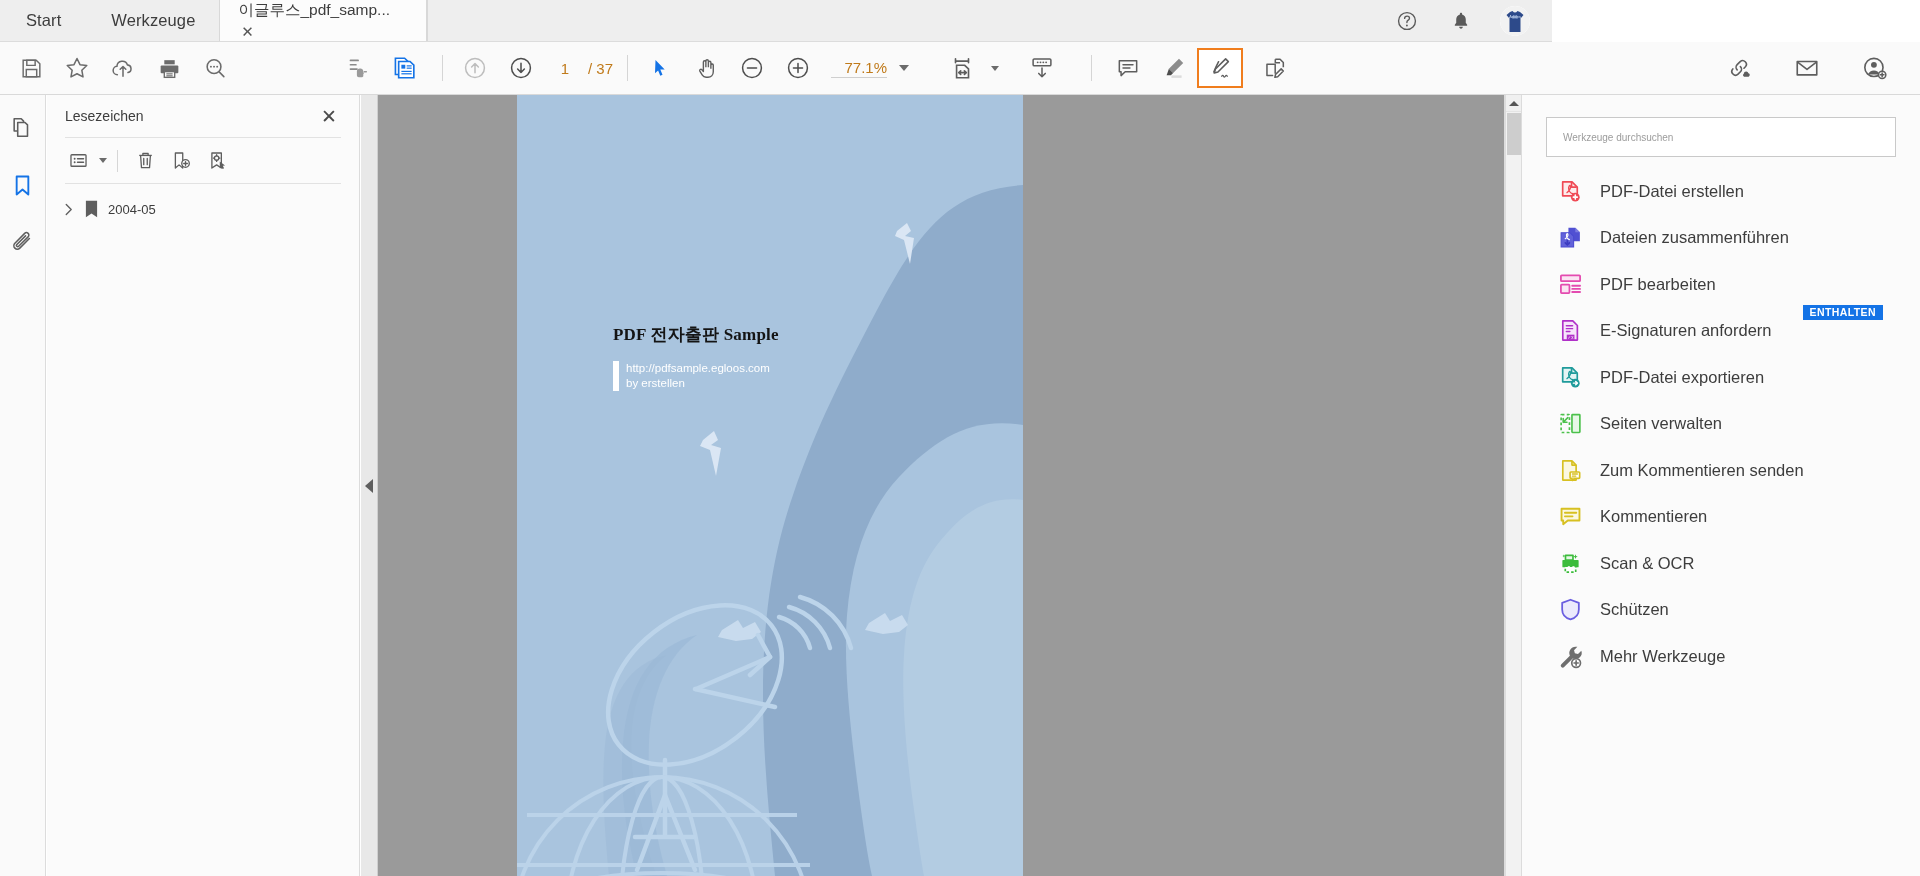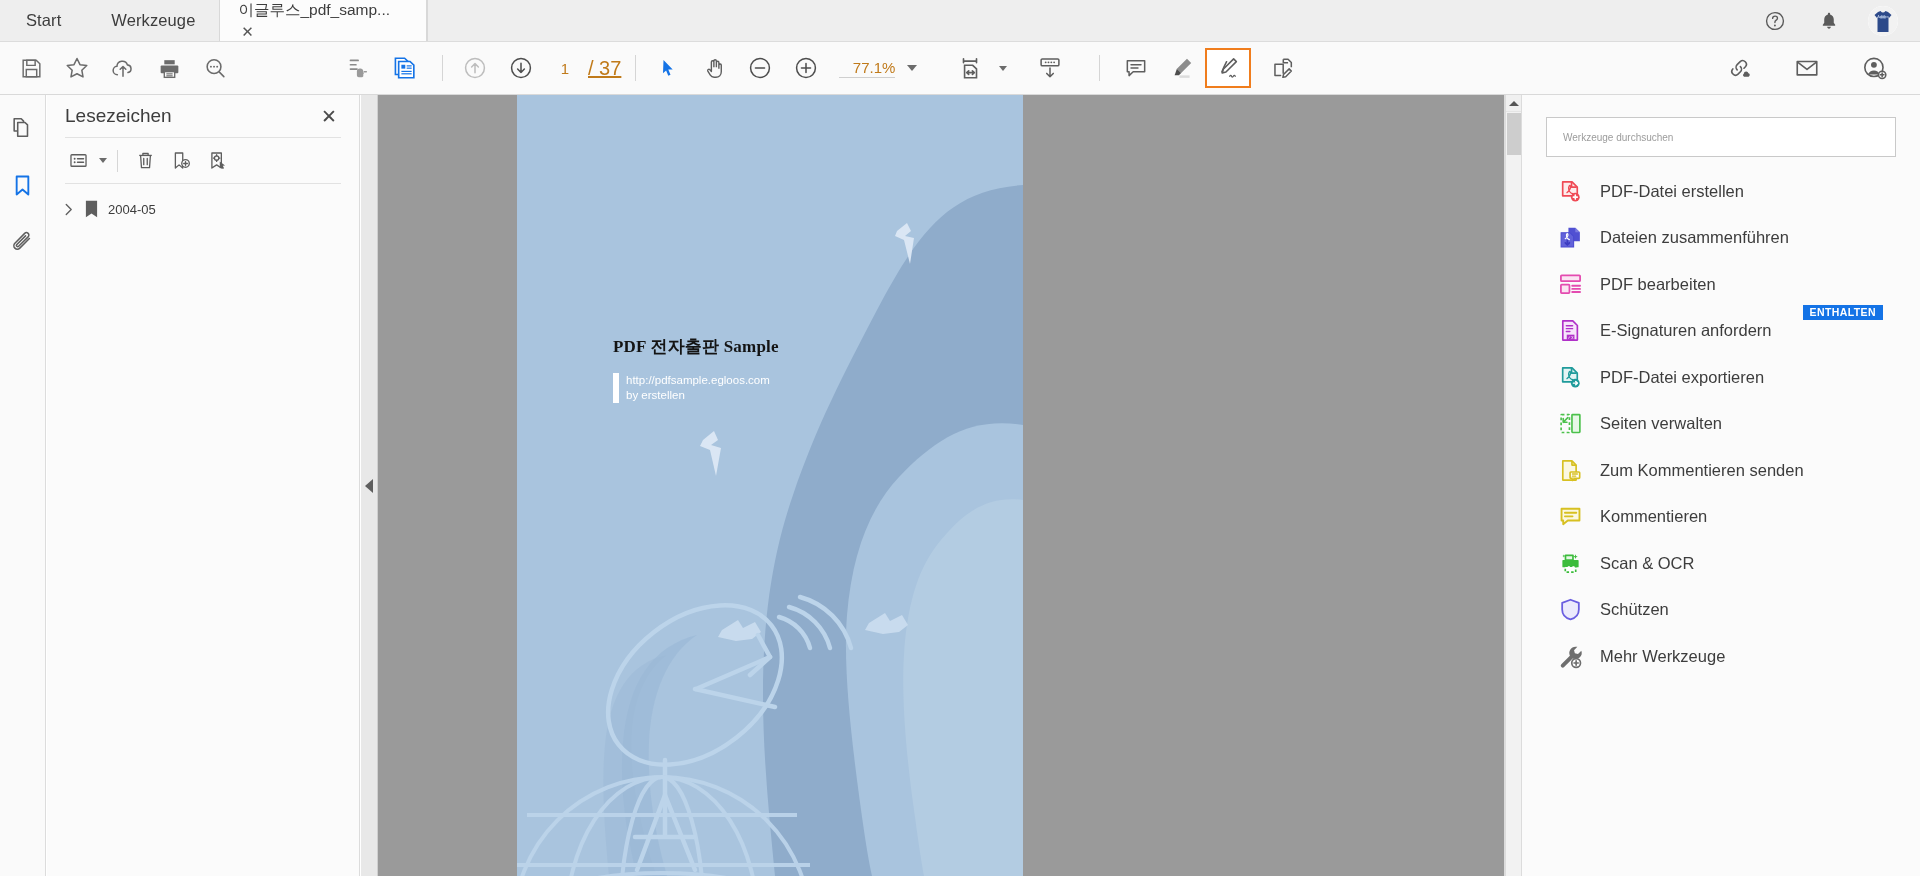--- a/index.html
+++ b/index.html
@@ -8,21 +8,21 @@
     width: 1920px; height: 876px;
     overflow: hidden;
     font-family: "Liberation Sans", sans-serif;
     background: #ffffff;
     -webkit-font-smoothing: antialiased;
   }
   #app { position: relative; width: 1920px; height: 876px; }
 
   
   .titlebar {
-    position: absolute; left: 0; top: 0; width: 1920px; height: 42px;
+    position: absolute; left: 0; top: 0; width: 1552px; height: 42px;
     background: #eeeeee;
     border-bottom: 1px solid #dcdcdc;
     display: flex; align-items: stretch;
   }
   .menu-tab {
     display: flex; align-items: center; justify-content: center;
     padding: 0 24px; font-size: 16.5px; color: #3d3d3d;
     background: #eeeeee; cursor: default; letter-spacing: .1px;
   }
   .menu-tab.first { padding-left: 26px; padding-right: 26px; }
@@ -67,21 +67,21 @@
   .tbtn.hl { border-color: #f07d1d; background: #ffffff; }
   .tsep { width: 1px; height: 26px; background: #d5d5d5; margin: 0 9px; }
   .pagebox {
     display: flex; align-items: center; font-size: 15px; margin-left: 4px;
   }
   .pagenum-input {
     width: 34px; height: 25px; border: 1px solid transparent; background: transparent;
     text-align: center; font-size: 15px; color: #c07a1a;
     font-family: "Liberation Sans", sans-serif; outline: none;
   }
-  .pagetotal { color: #c07a1a; font-size: 20px; margin-left: 6px; white-space: nowrap; text-decoration: underline; }
+  .pagetotal { color: #c07a1a; font-size: 15px; margin-left: 6px; white-space: nowrap; }
   .zoombox { display: flex; align-items: center; margin-left: 10px; }
   .zoom-val {
     width: 56px; text-align: right; font-size: 15px; color: #c07a1a;
     border-bottom: 1px solid #cfcfcf; padding-bottom: 1px;
     font-family: "Liberation Sans", sans-serif;
   }
   .caret {
     width: 0; height: 0; border-left: 5px solid transparent;
     border-right: 5px solid transparent; border-top: 6px solid #6b6b6b;
     margin-left: 12px; cursor: pointer;
@@ -101,21 +101,21 @@
   }
 
   
   .bm-panel {
     position: absolute; left: 47px; top: 95px; width: 313px; height: 781px;
     background: #fbfbfb; border-right: 1px solid #dcdcdc;
   }
   .bm-header {
     display: flex; align-items: center; height: 42px; padding: 0 18px 0 18px;
   }
-  .bm-title { font-size: 19px; color: #3d3d3d; flex: 1 1 auto; }
+  .bm-title { font-size: 14px; color: #3d3d3d; flex: 1 1 auto; }
   .bm-close { cursor: pointer; color: #4a4a4a; font-size: 19px; line-height: 1; padding: 4px; }
   .bm-divider { height: 1px; background: #e2e2e2; margin: 0 18px; }
   .bm-toolbar { display: flex; align-items: center; height: 45px; padding: 0 14px; gap: 2px; }
   .bm-tbtn { width: 34px; height: 32px; display: flex; align-items: center; justify-content: center; cursor: pointer; }
   .bm-tsep { width: 1px; height: 22px; background: #d6d6d6; margin: 0 8px; }
   .bm-tree { padding: 10px 0 0 0; }
   .bm-row { display: flex; align-items: center; height: 30px; padding-left: 14px; cursor: pointer; gap: 9px; }
   .bm-expander { width: 14px; display: flex; align-items: center; justify-content: center; cursor: pointer; }
   .bm-label { font-size: 13px; color: #3d3d3d; }
 
@@ -141,21 +141,21 @@
   }
   .tri-right {
     width: 0; height: 0; border-top: 7px solid transparent;
     border-bottom: 7px solid transparent; border-left: 8px solid #5e5e5e;
   }
   .page-canvas {
     position: absolute; left: 156px; top: 0px; width: 506px; height: 781px;
     background: #a9c4de; overflow: hidden;
   }
   .page-title-block {
-    position: absolute; left: 96px; top: 240px; color: #1a1a1a; z-index: 3;
+    position: absolute; left: 96px; top: 228px; color: #1a1a1a; z-index: 3;
   }
   .pg-head {
     font-family: "Liberation Serif", serif; font-weight: bold;
     font-size: 17px; color: #141414; letter-spacing: .2px; white-space: nowrap;
   }
   .pg-sub { display: flex; align-items: flex-start; margin-top: 15px; }
   .pg-bar { width: 6px; height: 30px; background: #ffffff; margin-right: 7px; flex: 0 0 auto; }
   .pg-lines { font-size: 11.5px; color: #ffffff; line-height: 1.33; white-space: nowrap; }
 
   

